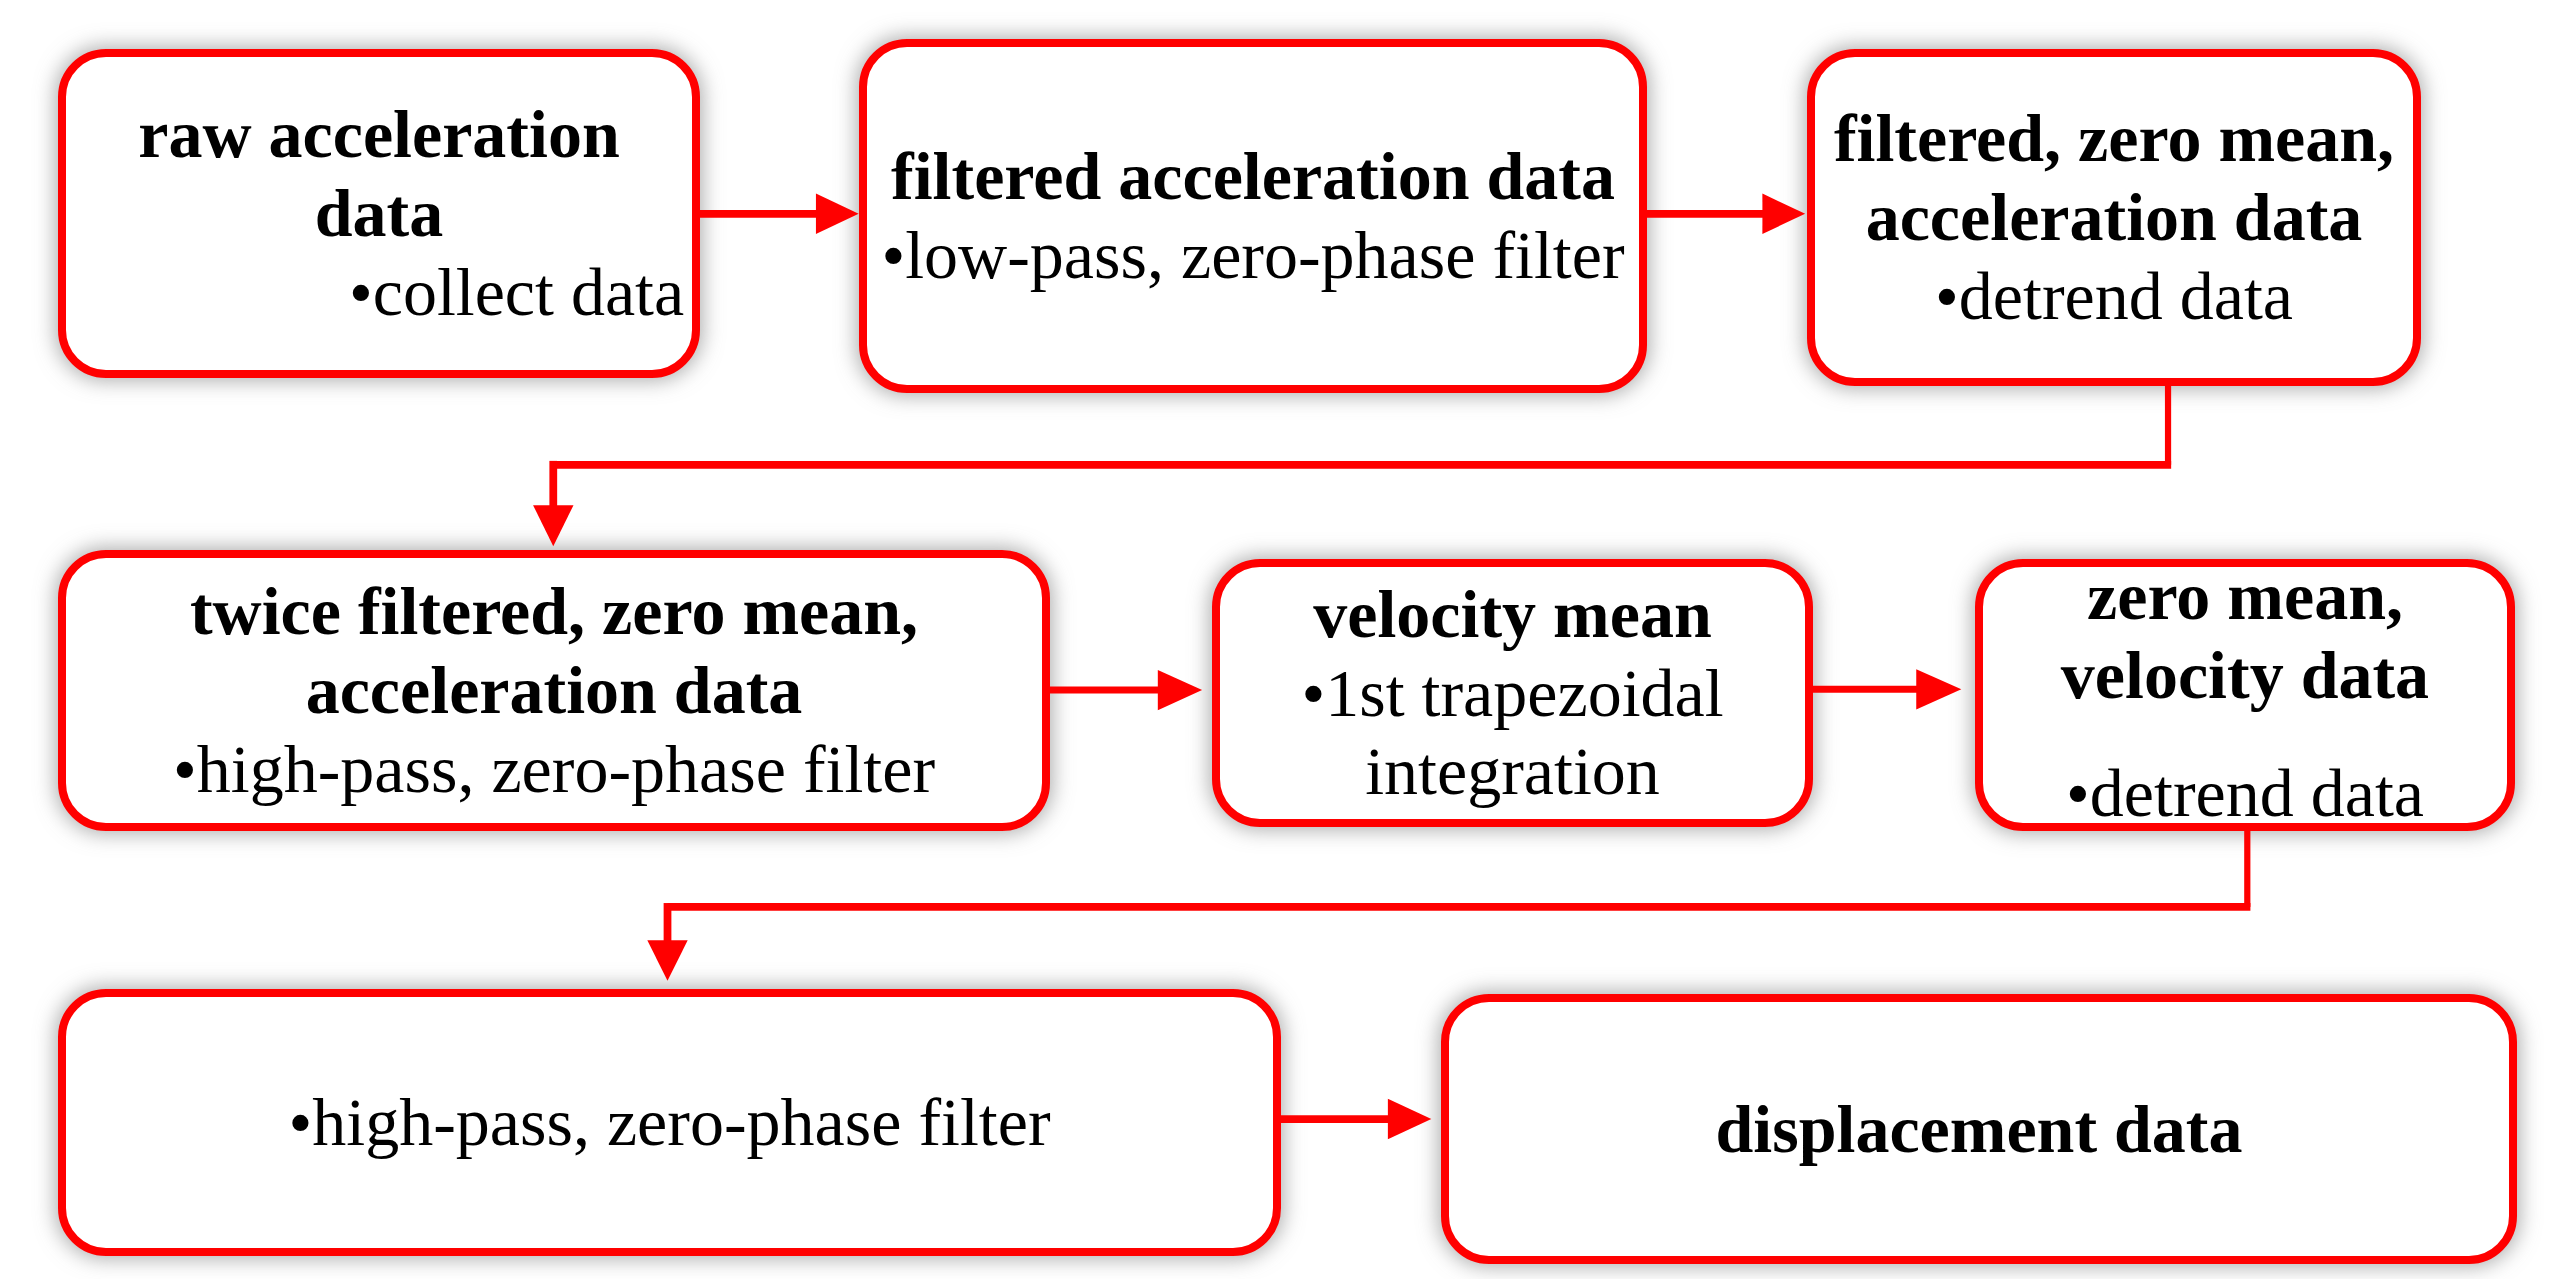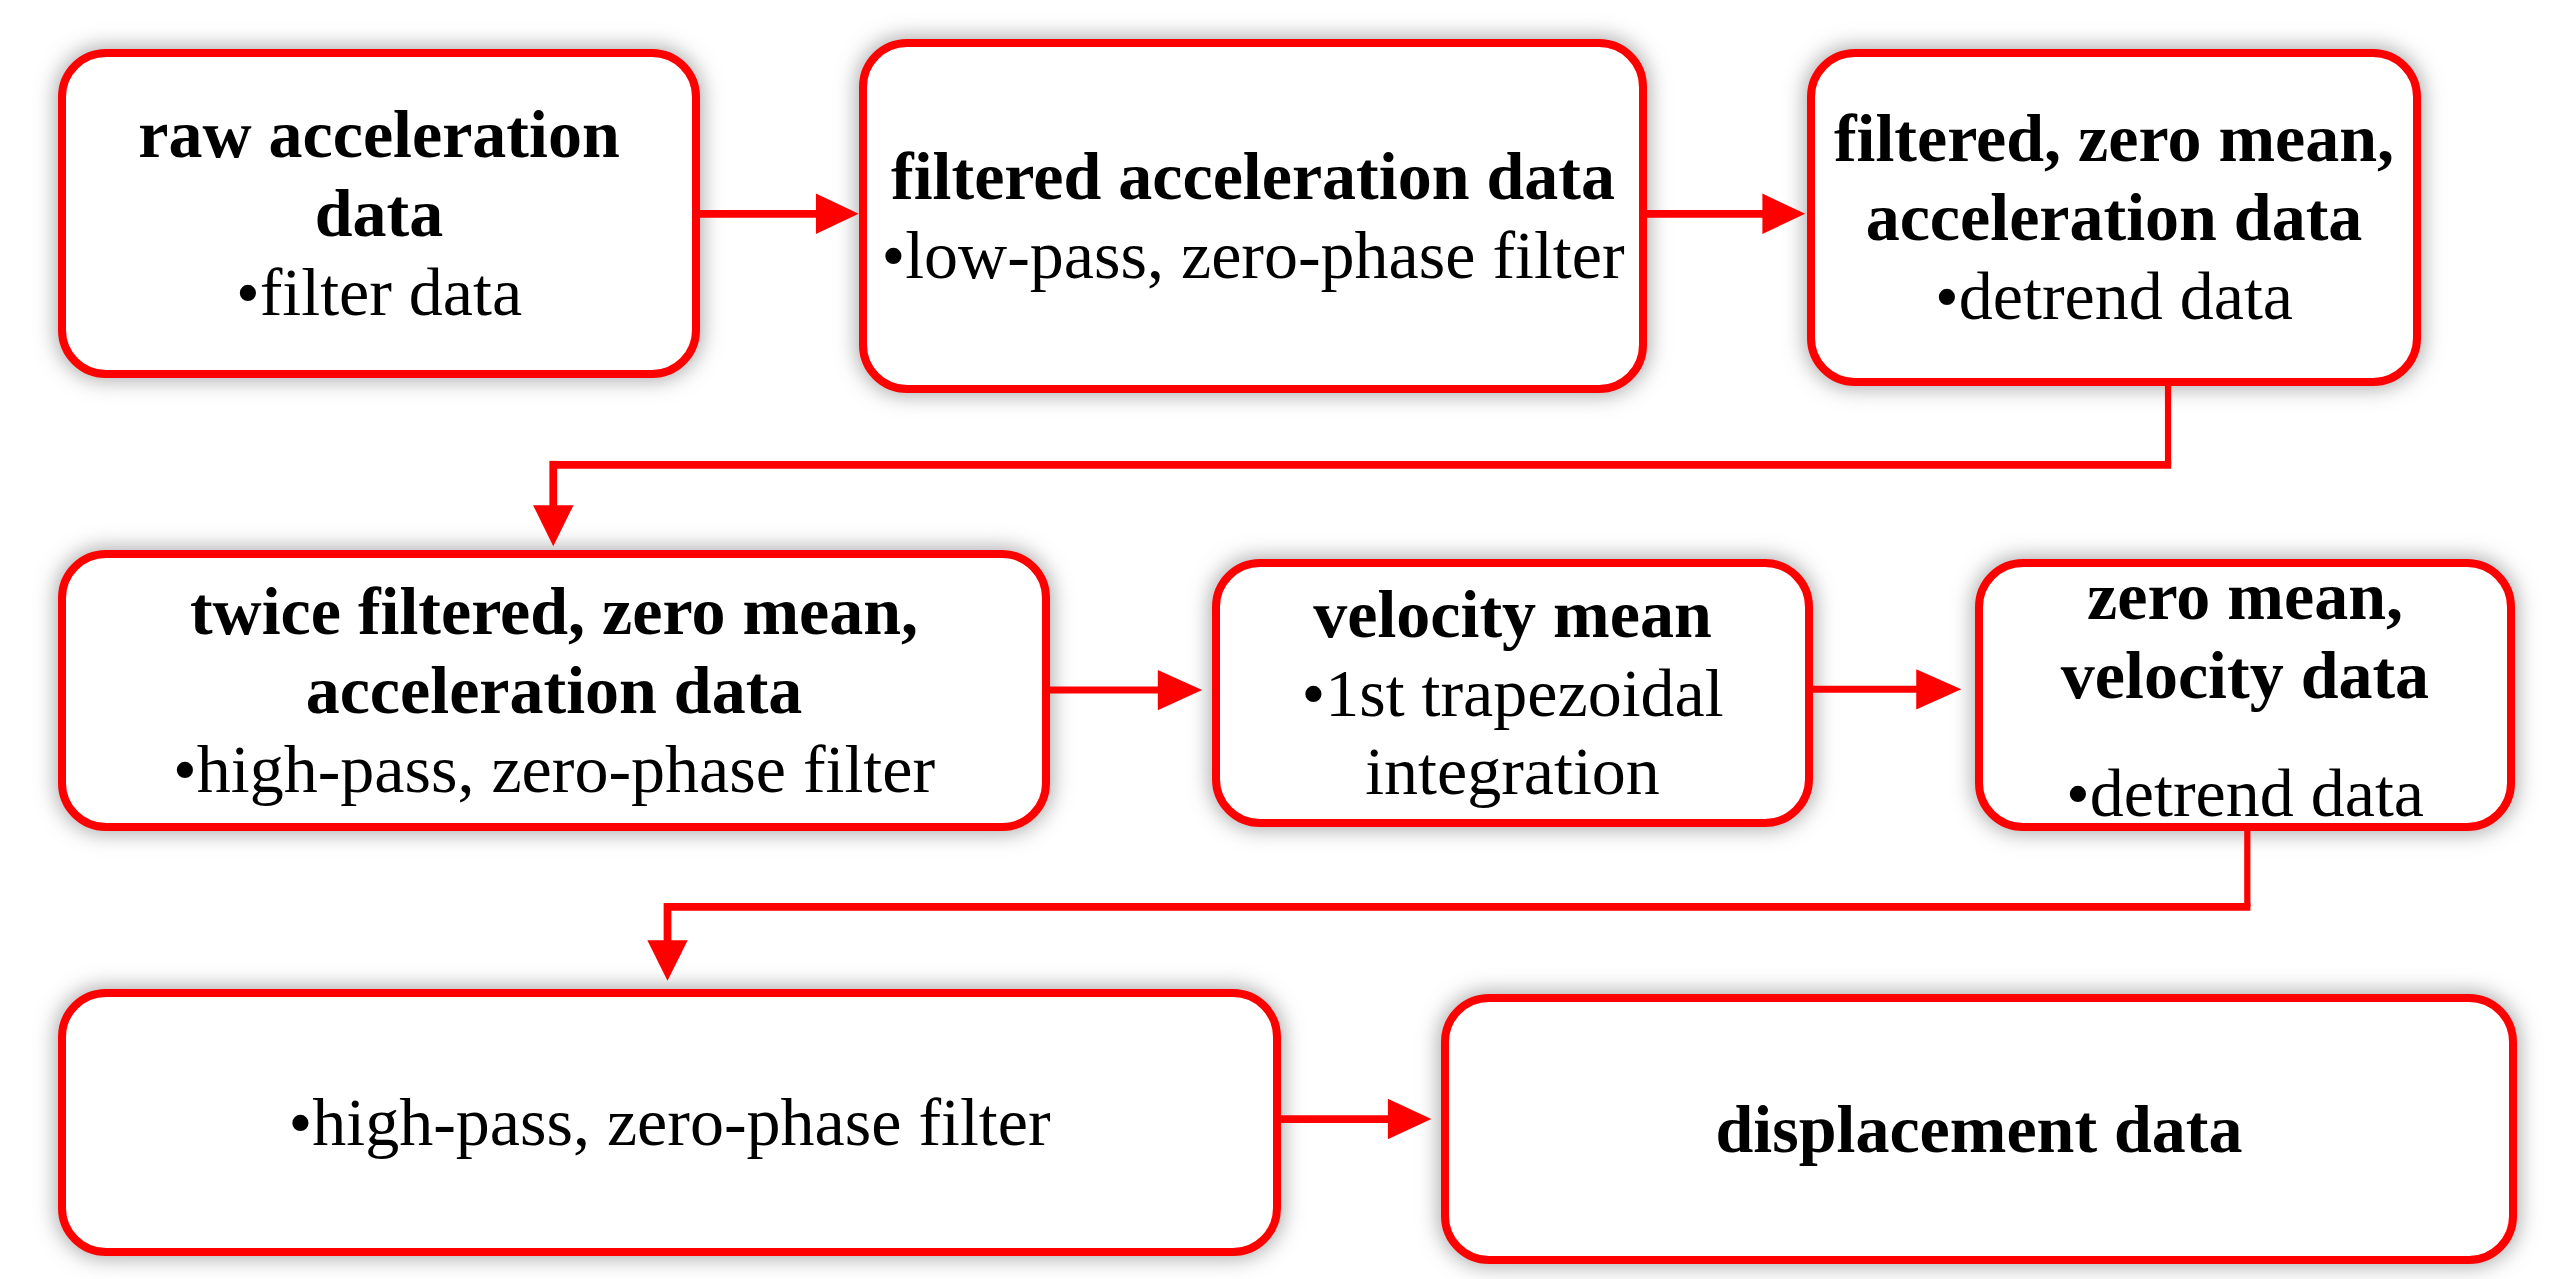--- a/index.html
+++ b/index.html
@@ -34,21 +34,21 @@
   }
   .flow-box .title {
     font-weight: 700;
     display: block;
   }
   .flow-box .bullet {
     font-weight: 400;
     display: block;
   }
   
-  #box1 { left: 58px;   top: 49px;   width: 642px;  height: 329px; }
+  #box1 { left: 58px;   top: 49px;   width: 642px;  height: 329px; align-items: flex-end; }
   #box2 { left: 859px; top: 39px;   width: 788px; height: 354px; }
   #box3 { left: 1807px; top: 49px;   width: 614px;  height: 337px; }
   
   #box4 { left: 58px;   top: 550px;  width: 992px; height: 281px; }
   #box5 { left: 1212px; top: 559px;  width: 601px;  height: 268px; }
   #box6 { left: 1975px; top: 559px;  width: 540px;  height: 272px; gap: 40px; }
   
   #box7 { left: 58px;   top: 989px; width: 1223px; height: 267px; }
   #box8 { left: 1441px; top: 994px; width: 1076px; height: 270px; }
 
@@ -62,21 +62,21 @@
   #connector-layer path { stroke: #ff0000; fill: none; }
   #connector-layer polygon { fill: #ff0000; stroke: none; }
 </style>
 </head>
 <body>
 
 <div id="canvas">
 
   <div class="flow-box" id="box1">
     <span class="title">raw acceleration data</span>
-    <span class="bullet">•filter data</span>
+    <span class="bullet">•collect data</span>
   </div>
 
   <div class="flow-box" id="box2">
     <span class="title">filtered acceleration data</span>
     <span class="bullet">•low-pass, zero-phase filter</span>
   </div>
 
   <div class="flow-box" id="box3">
     <span class="title">filtered, zero mean, acceleration data</span>
     <span class="bullet">•detrend data</span>

